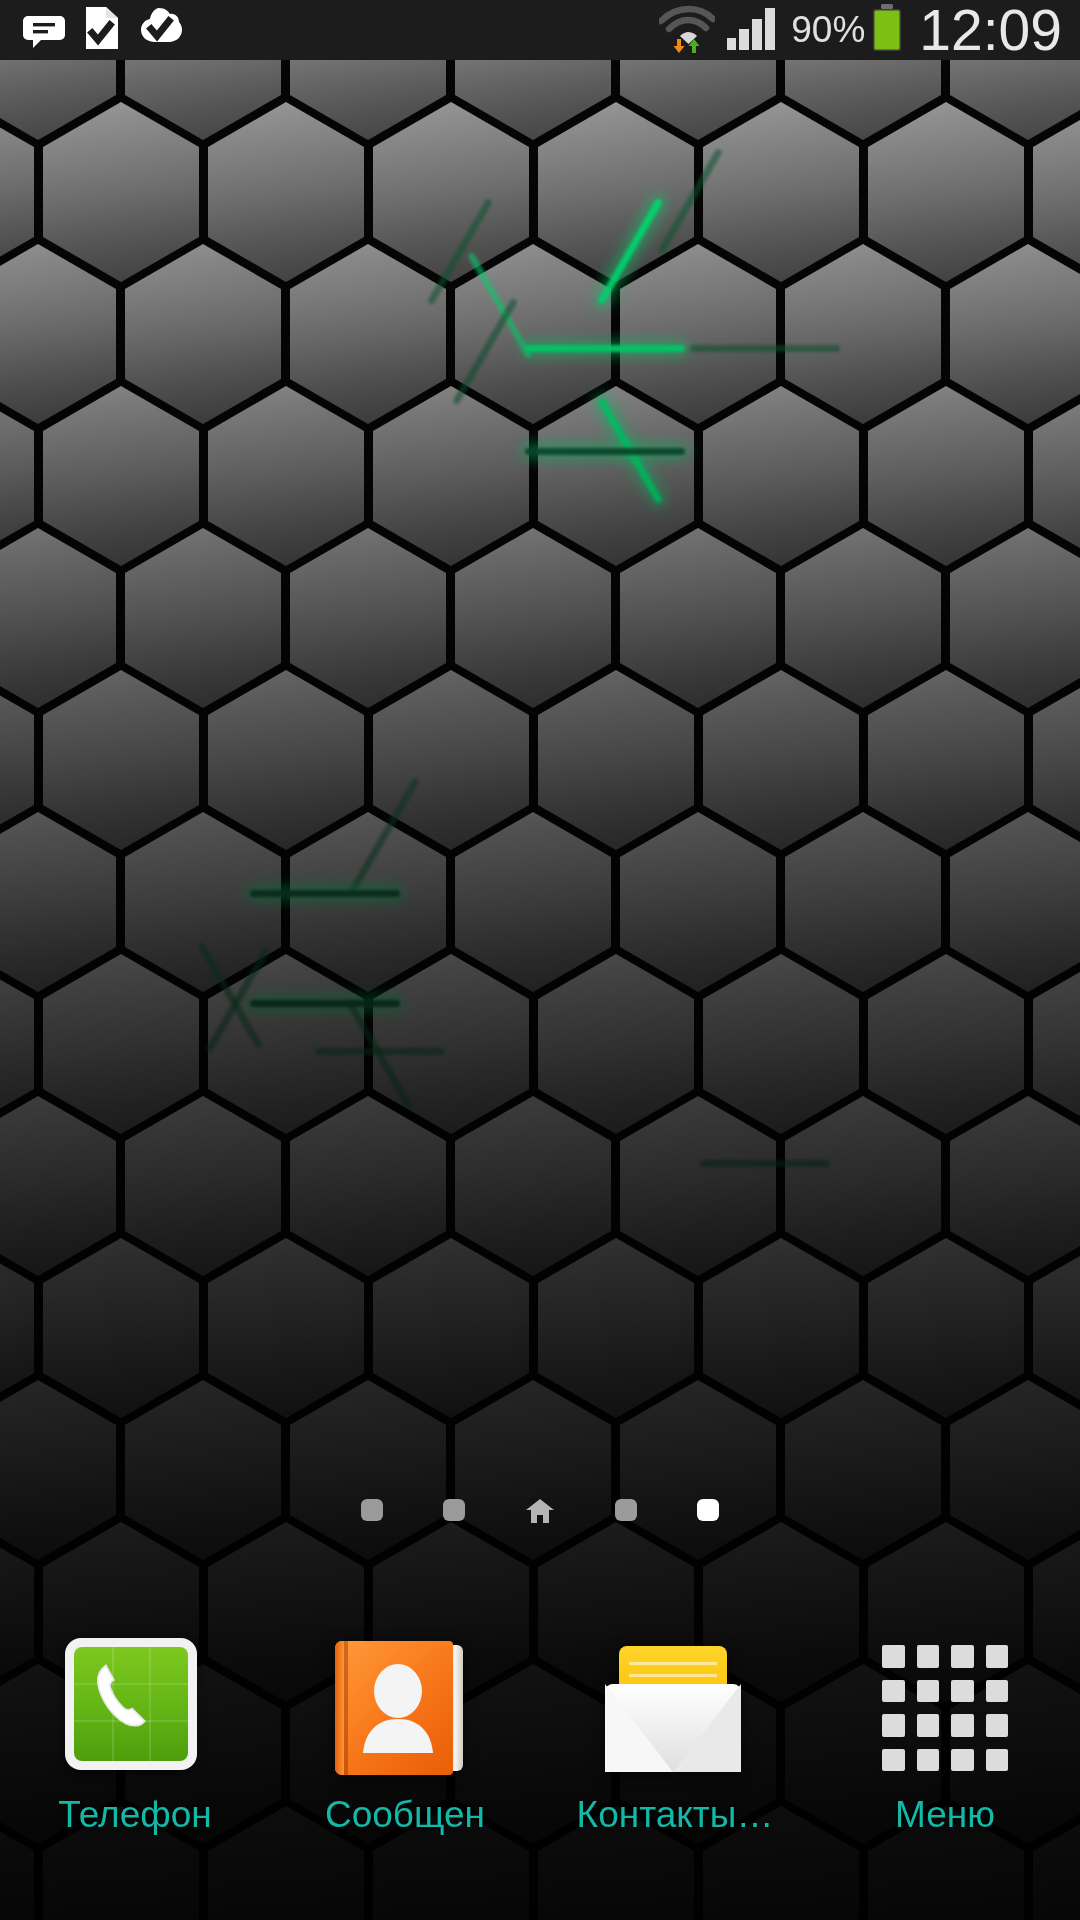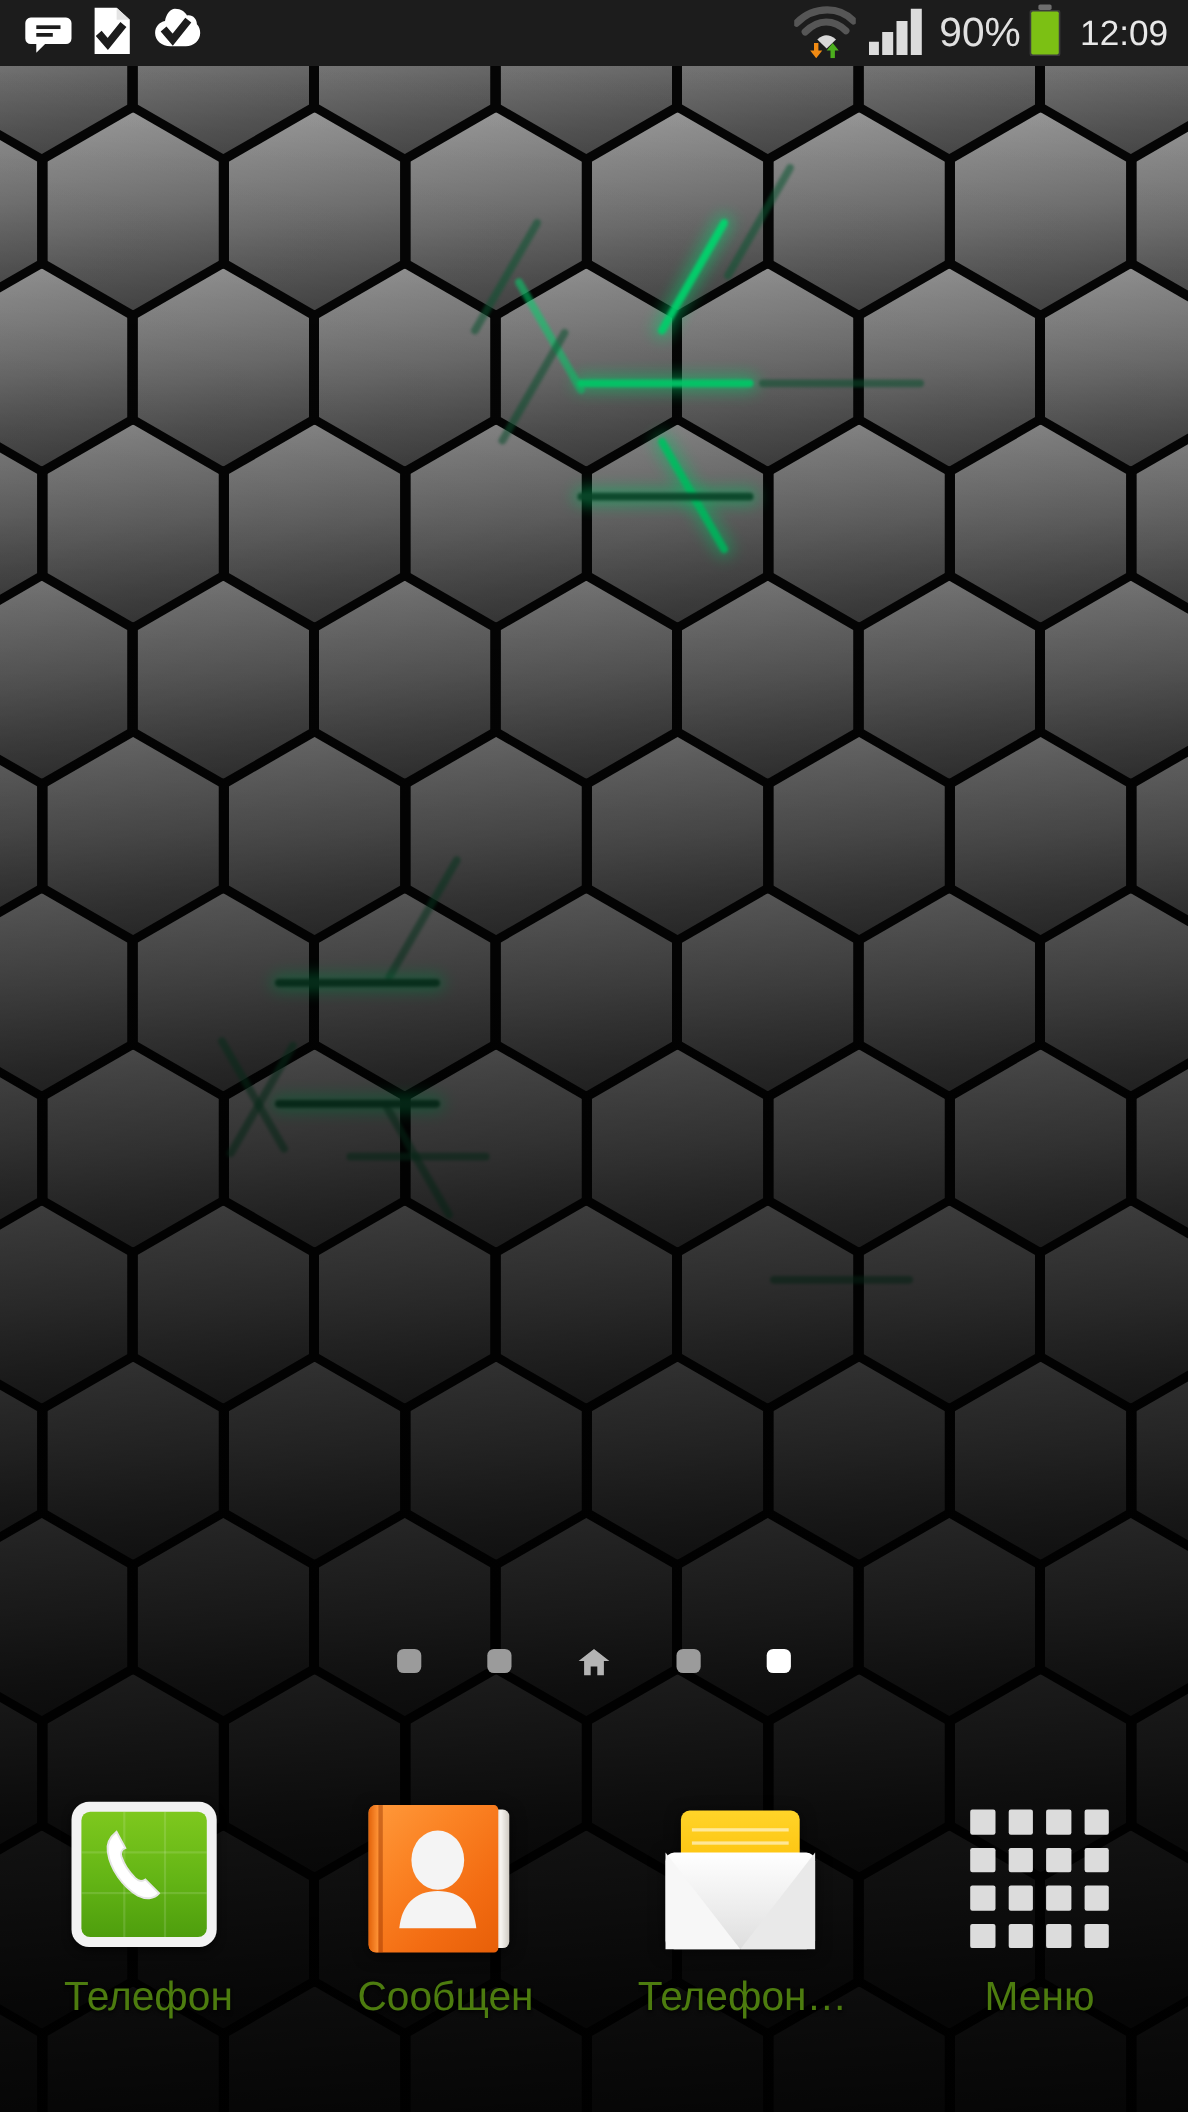--- a/index.html
+++ b/index.html
@@ -31,38 +31,38 @@
   
   .glow { position:absolute; border-radius:4px; pointer-events:none; filter:blur(1.4px); }
   .glow.bright { box-shadow:0 0 14px 4px rgba(0,230,118,0.55); }
 
   
   #statusbar { position:absolute; top:0; left:0; width:1080px; height:60px;
     background:#1c1c1c; display:flex; align-items:center; z-index:40; }
   #sb-left { display:flex; align-items:center; gap:16px; padding-left:22px; }
   #sb-right { margin-left:auto; display:flex; align-items:center; gap:0px; padding-right:18px; }
   .sbicon { display:block; }
-  #clock { color:#e8e8e8; font-size:32px; letter-spacing:0px; margin-left:14px;
+  #clock { color:#e8e8e8; font-size:57px; letter-spacing:0px; margin-left:14px;
            font-weight:400; line-height:1; }
   #battpct { color:#e0e0e0; font-size:37px; font-weight:400; margin-right:4px; }
 
   
   #pageind { position:absolute; left:0; width:1080px; top:1490px; height:40px;
     display:flex; justify-content:center; align-items:center; gap:60px; z-index:20; }
   .dot { width:22px; height:22px; border-radius:6px; background:#9b9b9b; }
   .dot.active { background:#ffffff; }
   .dot.home { background:transparent; width:30px; height:26px; position:relative; }
 
   
   #dock { position:absolute; left:0; bottom:0; width:1080px; height:300px;
     display:flex; z-index:20; }
   .dockcell { flex:1; display:flex; flex-direction:column; align-items:center;
               justify-content:flex-start; padding-top:18px; }
   .iconbox { width:140px; height:140px; position:relative; }
-  .dlabel { margin-top:16px; color:#4d7c0f; font-size:37px; white-space:nowrap;
+  .dlabel { margin-top:16px; color:#14b8a6; font-size:37px; white-space:nowrap;
             text-align:center; max-width:215px; overflow:hidden;
             text-shadow:0 2px 4px rgba(0,0,0,0.95); }
 
   
   .ic-phone { width:132px; height:132px; border-radius:16px; background:#f2f2f2;
               padding:9px; box-shadow:0 3px 8px rgba(0,0,0,0.6); }
   .ic-phone-in { width:100%; height:100%; border-radius:8px;
     background:linear-gradient(to bottom,#7ec81e 0%,#63b415 55%,#4e9e0d 100%);
     position:relative; overflow:hidden; }
   .ic-phone-in .gl { position:absolute; background:rgba(255,255,255,0.13); }
@@ -378,21 +378,21 @@
               <i style="top:28px"></i>
             <i style="top:40px"></i>
               <i style="top:52px"></i>
           </div>
           <div class="ic-msg-vfold"></div>
           <div class="ic-msg-body"></div>
           <div class="ic-msg-flapL"></div>
           <div class="ic-msg-flapR"></div>
         </div>
       </div>
-      <div class="dlabel">Телефон…</div>
+      <div class="dlabel">Контакты…</div>
     </div>
 
 
     <div class="dockcell">
       <div class="iconbox" style="display:flex;align-items:center;justify-content:center;">
         <div class="ic-menu">
           <span></span>
             <span></span>
             <span></span>
             <span></span>

